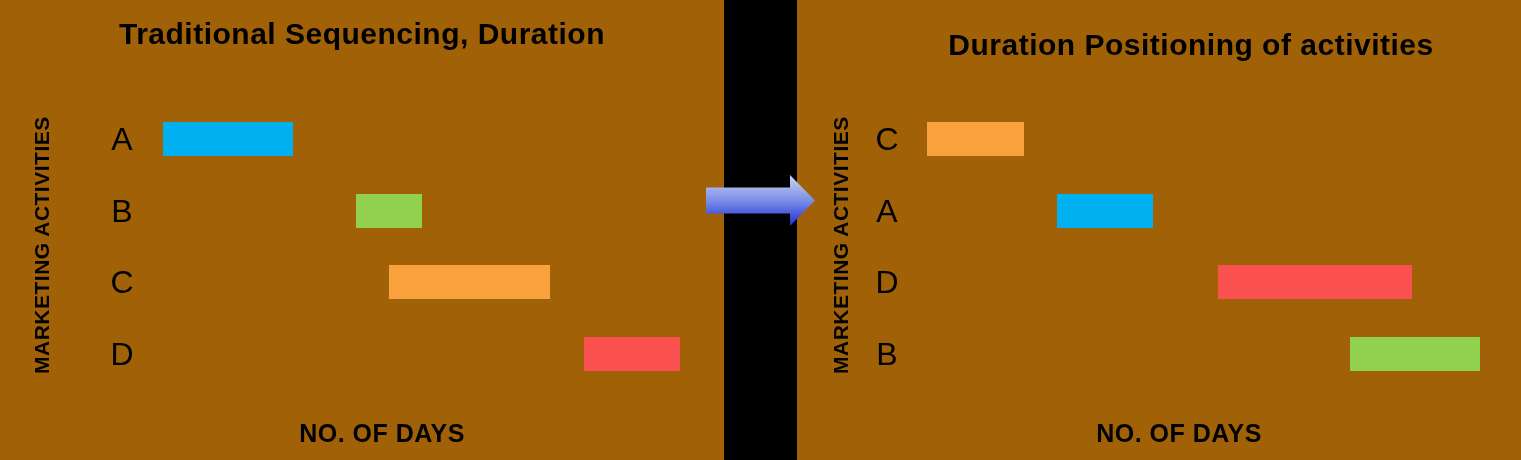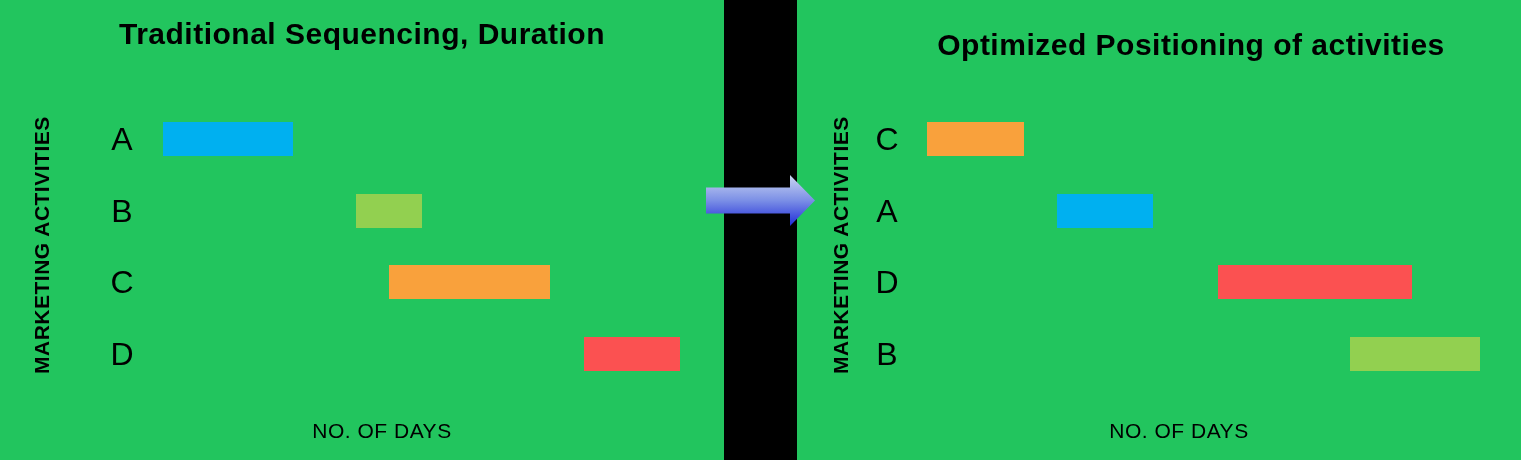--- a/index.html
+++ b/index.html
@@ -13,31 +13,31 @@
          font-size:30px; font-weight:bold; letter-spacing:0.5px; line-height:40px;}
   #panel-0 .title{top:14px; left:0;}
   #panel-1 .title{top:25px; left:64px;}
   .title-line{display:block;}
   .y-axis{position:absolute; top:95px; height:300px; width:28px;
           writing-mode:vertical-rl; transform:rotate(180deg); text-orientation:mixed;
           text-align:center; font-weight:bold; font-size:21px; letter-spacing:0.5px;}
   #panel-0 .y-axis{left:30px;}
   #panel-1 .y-axis{left:32px;}
   .x-axis{position:absolute; top:419px; left:40px; right:0; text-align:center;
-          font-weight:normal; font-size:21px; letter-spacing:0.5px;}
+          font-weight:bold; font-size:25px; letter-spacing:0.5px;}
   .plot{position:absolute; inset:0;}
   .row-label{position:absolute; width:44px; height:34px; line-height:34px;
              text-align:center; font-size:32px; font-weight:400;}
   .gantt-bar{position:absolute;}
   .arrow{position:absolute; left:706px; top:175px; z-index:5;}
 </style>
 </head>
 <body>
 
-<div class="stage" style="background: #22c55e;">
+<div class="stage" style="background: #a16207;">
 
   <section class="panel" id="panel-0">
     <h2 class="title">
       <span class="title-line">Traditional Sequencing, Duration</span>
     </h2>
     <div class="y-axis">MARKETING ACTIVITIES</div>
     <div class="plot">
         <div class="row-label" style="left: 100px; top: 122px;">A</div>
         <div class="gantt-bar" style="left: 163.04px; top: 122px; width: 129.6px; height: 34px; background: rgb(0, 176, 240);"></div>
         <div class="row-label" style="left: 100px; top: 193.7px;">B</div>
@@ -58,21 +58,21 @@
         <stop offset="0%" stop-color="#CBD6F2"></stop>
         <stop offset="50%" stop-color="#7B8FE6"></stop>
         <stop offset="100%" stop-color="#1F2BD8"></stop>
       </linearGradient>
     </defs>
     <polygon points="0,12.5 84,12.5 84,0 109,25.5 84,51 84,38.5 0,38.5" fill="url(#arrow-grad)"></polygon>
   </svg>
 
   <section class="panel" id="panel-1">
     <h2 class="title">
-      <span class="title-line">Optimized Positioning of activities</span>
+      <span class="title-line">Duration Positioning of activities</span>
     </h2>
     <div class="y-axis">MARKETING ACTIVITIES</div>
     <div class="plot">
         <div class="row-label" style="left: 68px; top: 122px;">C</div>
         <div class="gantt-bar" style="left: 130.04px; top: 122px; width: 96.48px; height: 34px; background: rgb(249, 161, 60);"></div>
         <div class="row-label" style="left: 68px; top: 193.7px;">A</div>
         <div class="gantt-bar" style="left: 259.64px; top: 193.7px; width: 96.48px; height: 34px; background: rgb(0, 176, 240);"></div>
         <div class="row-label" style="left: 68px; top: 265.4px;">D</div>
         <div class="gantt-bar" style="left: 420.92px; top: 265.4px; width: 194.4px; height: 34px; background: rgb(251, 81, 81);"></div>
         <div class="row-label" style="left: 68px; top: 337.1px;">B</div>

